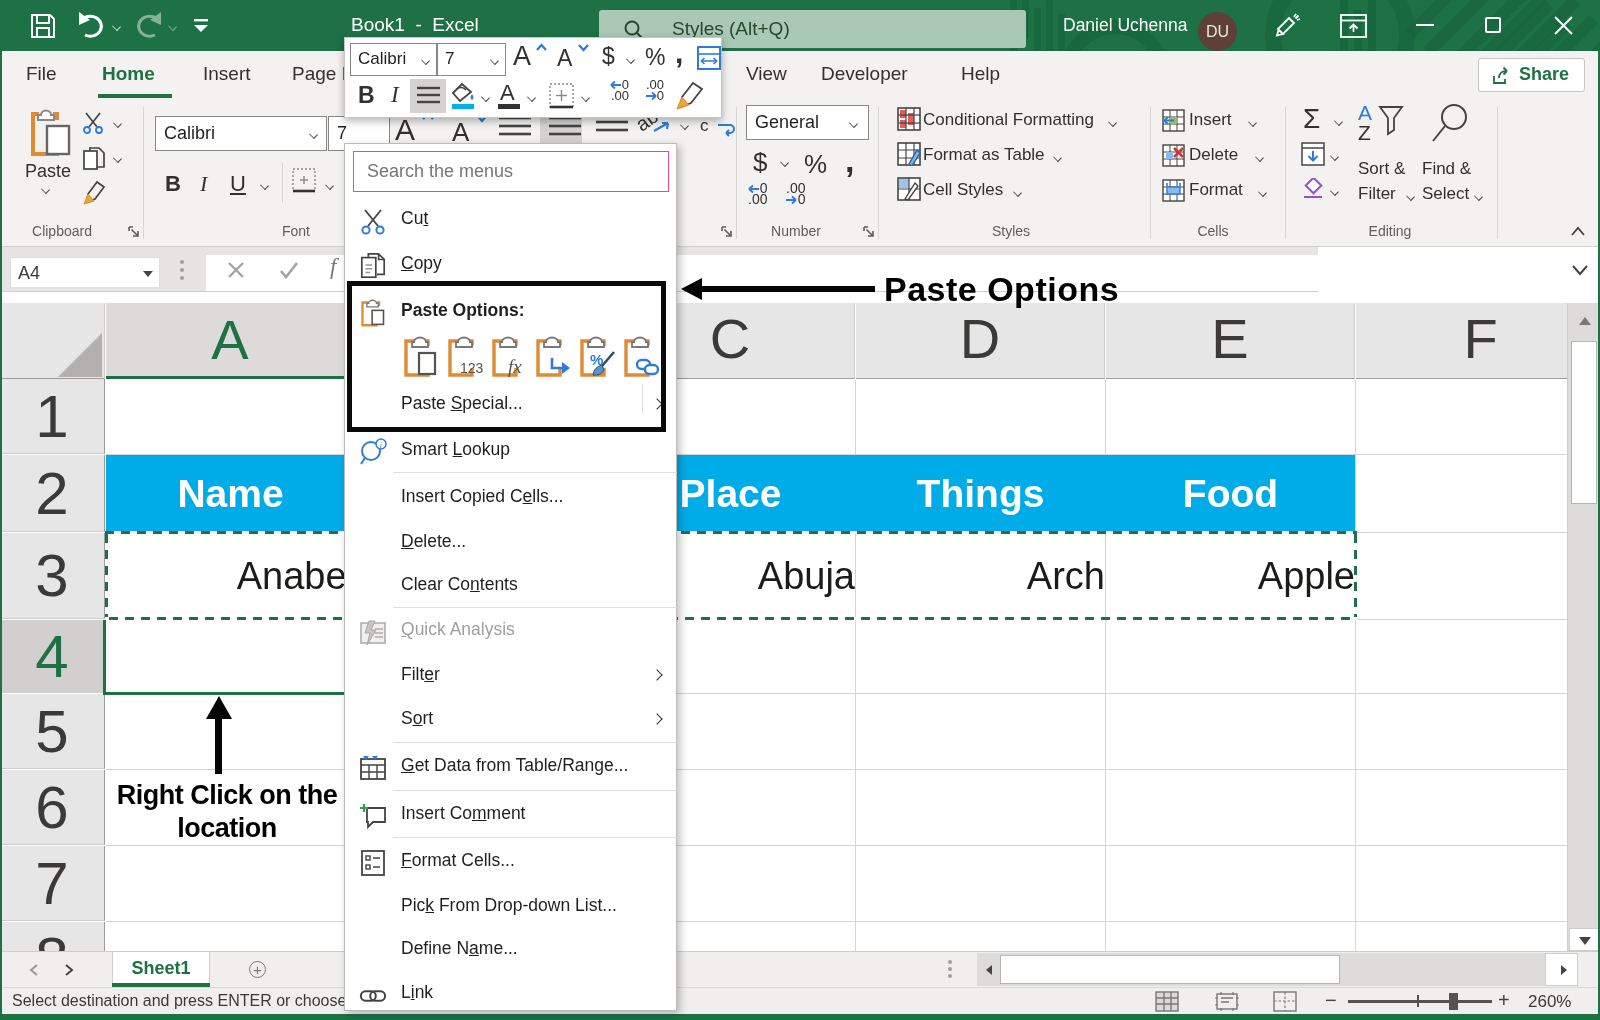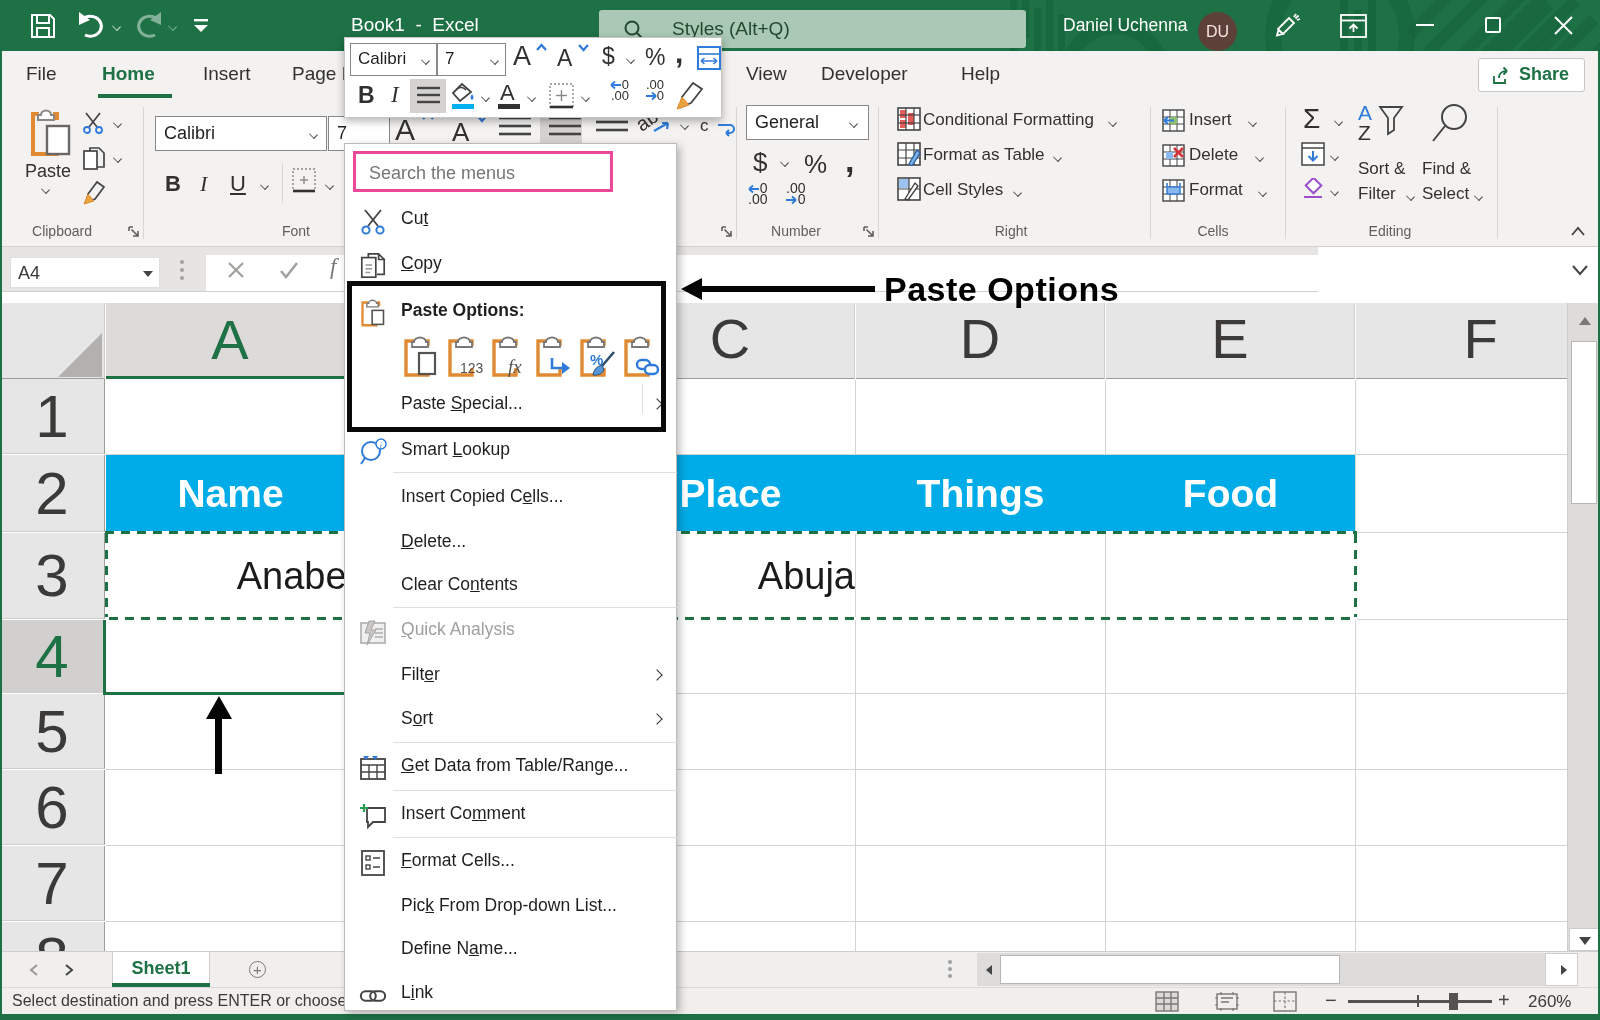--- a/index.html
+++ b/index.html
@@ -283,21 +283,21 @@
     <div class="rbtntext" style="left:923px;top:44px">Format as Table</div>
     <div class="cv" style="left:1053px;top:52px"></div>
     <svg class="abs" style="left:897px;top:76px" width="24" height="24" viewBox="0 0 24 24">
       <rect x="1" y="1" width="22" height="22" fill="#fff" stroke="#444" stroke-width="1.6"></rect>
       <rect x="2" y="2" width="10" height="9" fill="#9cc3ef"></rect>
       <path d="M1 12 h22 M12 1 v22" stroke="#444" stroke-width="1.2"></path>
       <path d="M8 22 L18 6 l3 3 -10 14 z" fill="#fff" stroke="#444" stroke-width="1.4"></path>
     </svg>
     <div class="rbtntext" style="left:923px;top:79px">Cell Styles</div>
     <div class="cv" style="left:1013px;top:87px"></div>
-    <div class="glabel" style="left:961px;width:100px">Right</div>
+    <div class="glabel" style="left:961px;width:100px">Styles</div>
 
     <svg class="abs" style="left:1162px;top:8px" width="23" height="23" viewBox="0 0 23 23">
       <rect x="1" y="1" width="21" height="21" fill="#fff" stroke="#444" stroke-width="1.4"></rect>
       <path d="M1 8 h21 M1 15 h21 M8 1 v21 M15 1 v21" stroke="#444" stroke-width="1"></path>
       <rect x="8" y="8" width="7" height="7" fill="#8ec06c"></rect>
       <path d="M12 11.5 H2 M2 11.5 l4 -3.5 M2 11.5 l4 3.5" stroke="#2f7bd9" stroke-width="2" fill="none"></path>
     </svg>
     <div class="rbtntext" style="left:1189px;top:9px">Insert</div>
     <div class="cv" style="left:1248px;top:17px"></div>
     <svg class="abs" style="left:1162px;top:43px" width="23" height="23" viewBox="0 0 23 23">
@@ -411,20 +411,22 @@
     <div class="gridh" style="left:106px;top:629px;width:1461px"></div>
 
     <div class="bluecell" style="left:106px;width:1249px"></div>
     <div class="bluecell" style="left:106px;width:249px;background:none">Name</div>
     <div class="bluecell" style="left:606px;width:249px;background:none">Place</div>
     <div class="bluecell" style="left:856px;width:249px;background:none">Things</div>
     <div class="bluecell" style="left:1106px;width:249px;background:none">Food</div>
 
     <div class="datacell" style="left:106px;width:249px">Anabel</div>
     <div class="datacell" style="left:606px;width:249px">Abuja</div>
+    <div class="datacell" style="left:856px;width:249px">Arch</div>
+    <div class="datacell" style="left:1106px;width:249px">Apple</div>
 
     <div class="abs" style="left:105px;top:239px;width:1252px;height:3px;background:repeating-linear-gradient(90deg,#1e7145 0 9px,#fff 9px 16px)"></div>
     <div class="abs" style="left:105px;top:325px;width:1252px;height:3px;background:repeating-linear-gradient(90deg,#fff 0 4px,#1e7145 4px 13px,#fff 13px 16px)"></div>
     <div class="abs" style="left:105px;top:242px;width:3px;height:83px;background:repeating-linear-gradient(180deg,#1e7145 0 9px,#fff 9px 16px)"></div>
     <div class="abs" style="left:1354px;top:242px;width:3px;height:83px;background:repeating-linear-gradient(180deg,#1e7145 0 9px,#fff 9px 16px)"></div>
 
     <div class="abs" style="left:103px;top:328px;width:254px;height:75px;border-left:3px solid #1e7145;border-right:3px solid #1e7145;border-bottom:3px solid #1e7145"></div>
 
     <div class="abs" style="left:1567px;top:11px;width:33px;height:648px;background:#dedcdb;border-left:1px solid #cfcdcb">
       <svg class="abs" style="left:9px;top:12px" width="16" height="12" viewBox="0 0 16 12">
@@ -438,20 +440,21 @@
       </div>
     </div>
   </div>
 
   <div class="annot" style="left:884px;top:270px;font-size:34px;letter-spacing:0.5px">Paste Options</div>
   <div class="abs" style="left:700px;top:286px;width:175px;height:6px;background:#050505"></div>
   <div class="abs" style="left:681px;top:278px;width:0;height:0;border-top:11px solid transparent;border-bottom:11px solid transparent;border-right:21px solid #050505"></div>
 
   <div class="abs" style="left:215px;top:716px;width:7px;height:58px;background:#050505"></div>
   <div class="abs" style="left:206px;top:696px;width:0;height:0;border-left:13px solid transparent;border-right:13px solid transparent;border-bottom:23px solid #050505"></div>
+  <div class="annot" style="left:97px;top:779px;width:260px;text-align:center;font-size:27px;line-height:33px;letter-spacing:-0.5px">Right Click on the location</div>
 
   <div id="tabstrip" class="abs" style="left:0;top:951px;width:1600px;height:36px;background:#f0efee;border-top:1px solid #cfcdcb">
     <svg class="abs" style="left:28px;top:11px" width="12" height="14" viewBox="0 0 12 14">
         <path d="M9 2 L3 7 L9 12" fill="none" stroke="#9a9896" stroke-width="2"></path>
       </svg>
     <svg class="abs" style="left:63px;top:11px" width="12" height="14" viewBox="0 0 12 14">
         <path d="M3 2 L9 7 L3 12" fill="none" stroke="#444" stroke-width="2"></path>
       </svg>
     <div class="abs" style="left:112px;top:0;width:98px;height:35px;background:#fff;border-left:1px solid #cfcdcb;border-right:1px solid #cfcdcb"></div>
     <div class="abs" style="left:112px;top:31px;width:98px;height:4px;background:#1e7145"></div>
@@ -561,21 +564,21 @@
         <path d="M1 5 H11 M11 5 l-4 -3.5 M11 5 l-4 3.5" stroke="#2f7bd9" stroke-width="1.8" fill="none"></path>
       </svg>
     <svg class="abs" style="left:330px;top:42px" width="30" height="30" viewBox="0 0 30 30">
       <path d="M18 3 l9 6 -11 14 -10 4 1 -10 z" fill="none" stroke="#444" stroke-width="1.8"></path>
       <path d="M7 17 l-5 12 12 -4 z" fill="#e8a33d" stroke="#e08a33" stroke-width="1"></path>
     </svg>
   </div>
 
   <div id="menu">
 
-    <div class="abs" style="left:8px;top:7px;width:260px;height:41px;background:#fff;border:3px solid #ec4899">
+    <div class="abs" style="left:8px;top:7px;width:316px;height:41px;background:#fff;border:1px solid #ec4899">
       <span class="abs" style="left:13px;top:9px;font-size:18px;color:#767674">Search the menus</span>
     </div>
 
     <svg class="micon" style="top:64px" width="26" height="28" viewBox="0 0 26 28">
       <line x1="5" y1="2" x2="18" y2="18" stroke="#444" stroke-width="1.8"></line>
       <line x1="21" y1="2" x2="8" y2="18" stroke="#444" stroke-width="1.8"></line>
       <circle cx="6" cy="22" r="3.6" fill="none" stroke="#2f7bd9" stroke-width="2"></circle>
       <circle cx="20" cy="22" r="3.6" fill="none" stroke="#2f7bd9" stroke-width="2"></circle>
     </svg>
     <div class="mi" style="top:64px">Cu<u>t</u></div>

